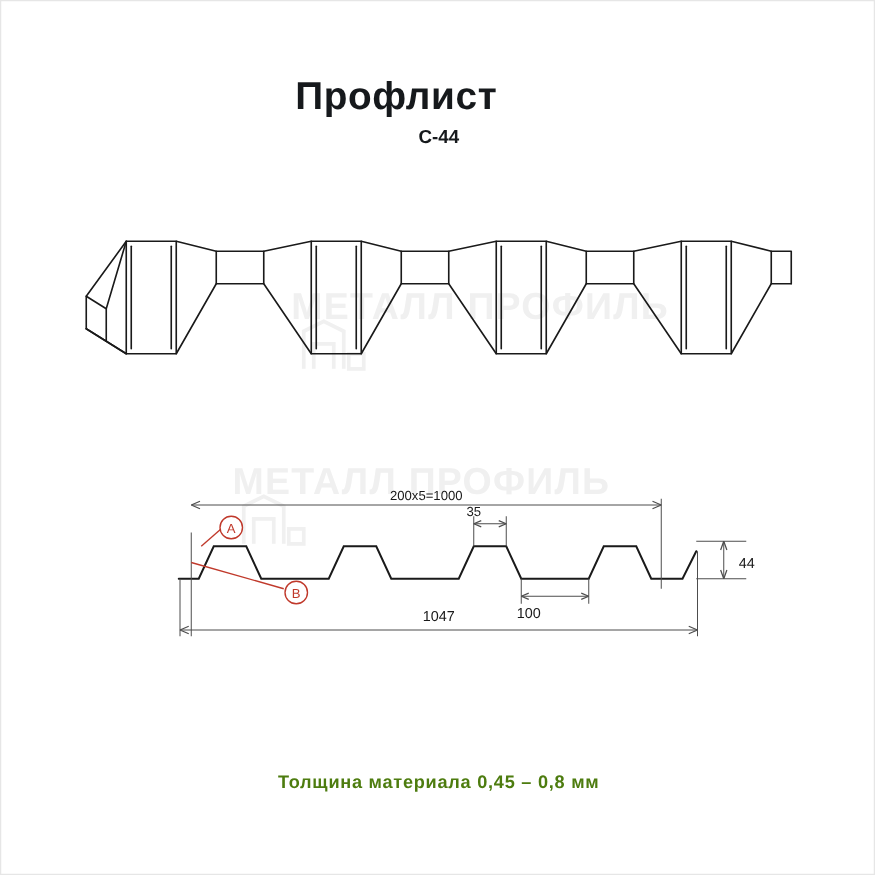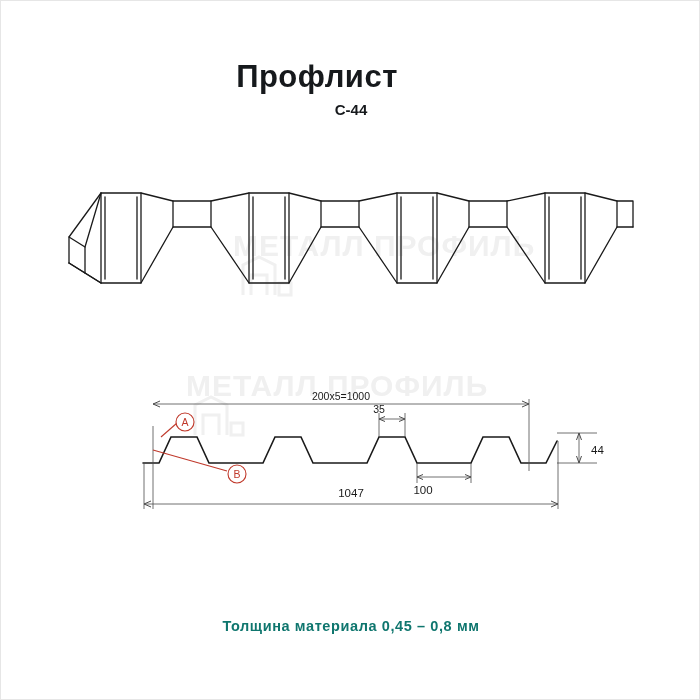--- a/index.html
+++ b/index.html
@@ -44,21 +44,21 @@
   }
   .footer-note {
     position: absolute;
     top: 617px;
     left: 0;
     width: 700px;
     text-align: center;
     font-size: 14.5px;
     font-weight: bold;
     letter-spacing: 0.6px;
-    color: #0f766e;
+    color: #4d7c0f;
   }
   .art {
     position: absolute;
     top: 0;
     left: 0;
     width: 700px;
     height: 700px;
   }
   .wm {
     position: absolute;

